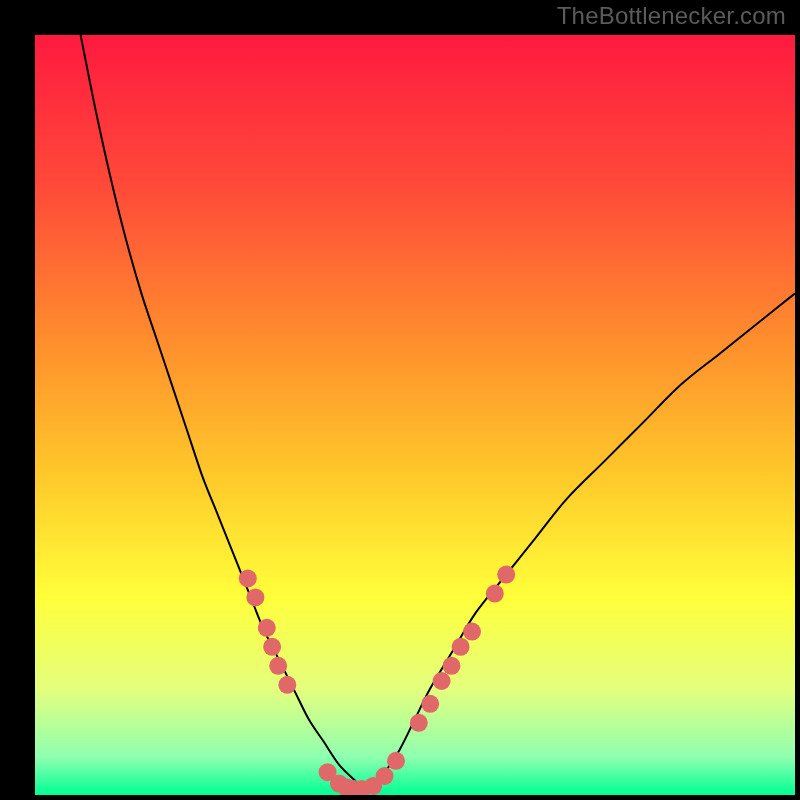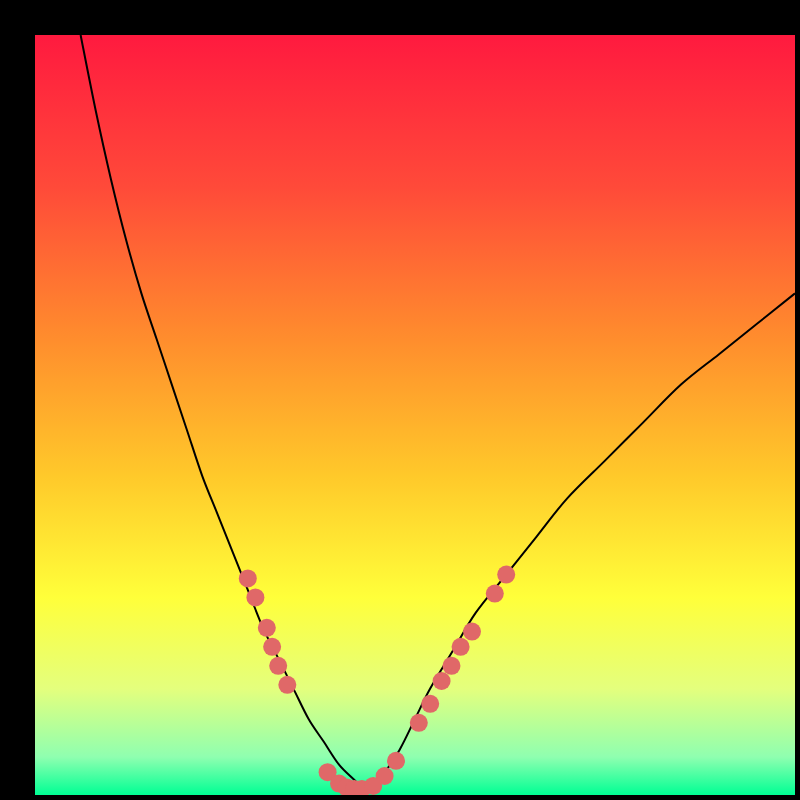--- a/index.html
+++ b/index.html
@@ -32,20 +32,21 @@
     top: 35px;
     width: 760px;
     height: 760px;
     display: block;
   }
 </style>
 </head>
 <body>
 
 <div class="outer">
+  <div class="watermark">TheBottlenecker.com</div>
   <svg class="plot" viewBox="0 0 760 760" preserveAspectRatio="none">
     <defs>
       <linearGradient id="bg-grad" x1="0" y1="0" x2="0" y2="1">
           <stop offset="0%" stop-color="#ff1a3f"></stop>
           <stop offset="20%" stop-color="#ff4a39"></stop>
           <stop offset="40%" stop-color="#ff8d2d"></stop>
           <stop offset="57.99999999999999%" stop-color="#ffc92a"></stop>
           <stop offset="74%" stop-color="#ffff3a"></stop>
           <stop offset="86%" stop-color="#e4ff7d"></stop>
           <stop offset="95%" stop-color="#8fffb0"></stop>

